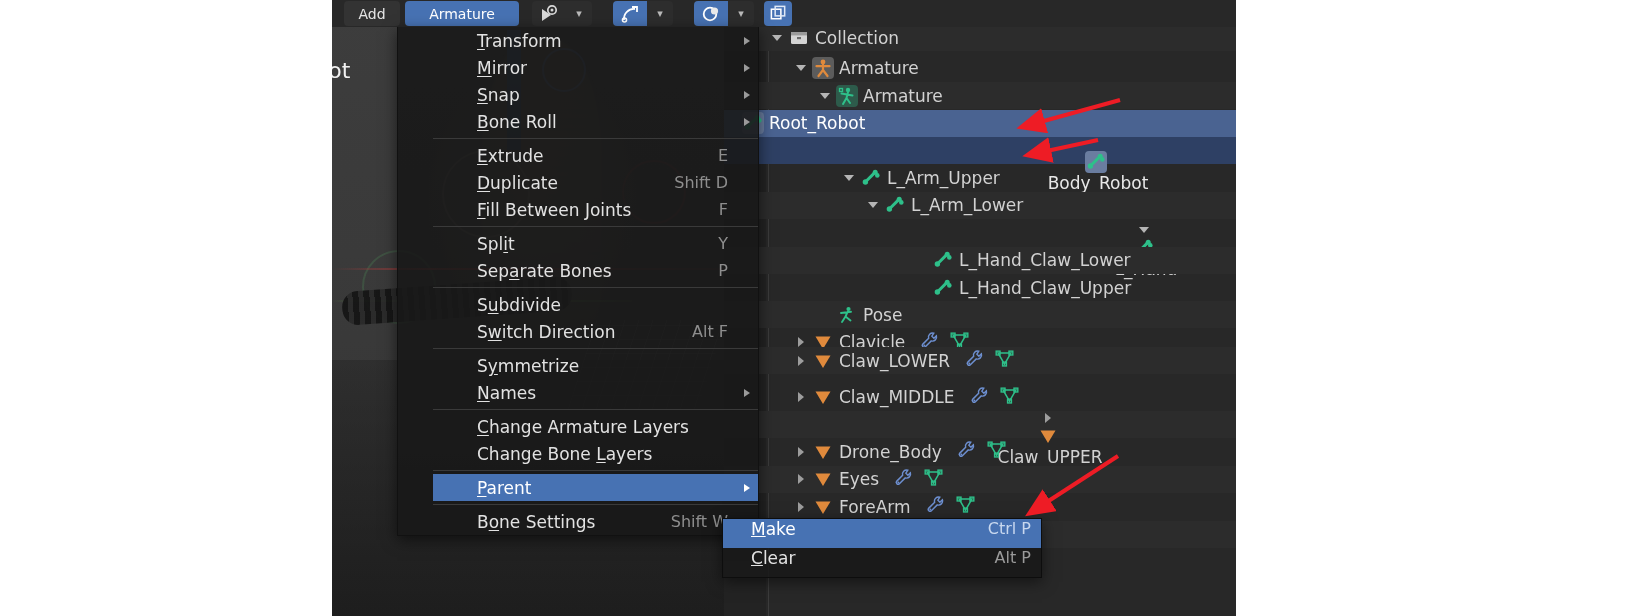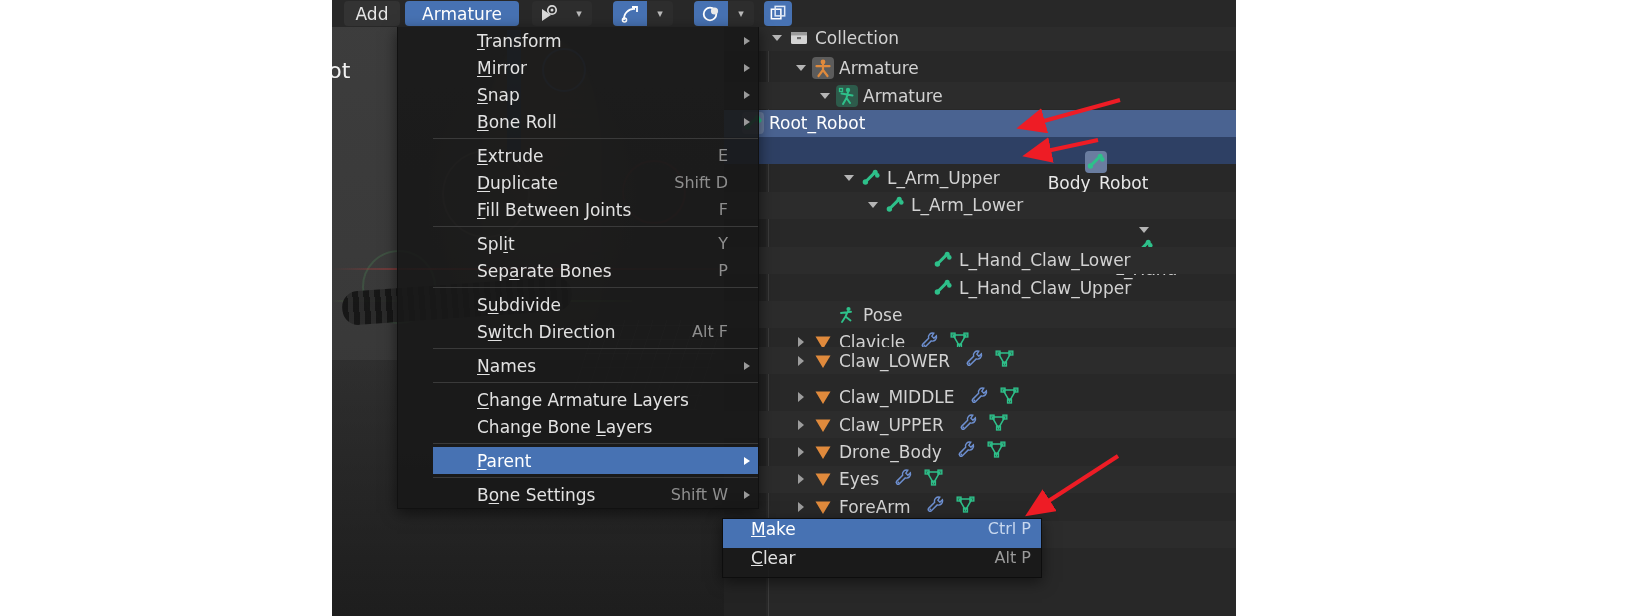--- a/index.html
+++ b/index.html
@@ -42,21 +42,21 @@
       repeating-linear-gradient(0deg,rgba(120,120,120,.22) 0 1px,transparent 1px 14px),
       repeating-linear-gradient(90deg,rgba(120,120,120,.22) 0 1px,transparent 1px 14px);
     transform:skewX(-18deg);}
   .vp-dark{position:absolute;left:0;top:360px;width:392px;height:256px;
     background:linear-gradient(180deg,rgba(28,28,28,.35),rgba(22,22,22,.75));}
   .vp-bot-text{position:absolute;left:-18px;top:58px;color:#f2f2f2;font-size:22px;letter-spacing:.2px;}
 
   
   .header{position:absolute;left:332px;top:0;width:904px;height:27px;background:#282828;z-index:30;}
   .hbtn{position:absolute;top:1px;height:25px;display:flex;align-items:center;
-    justify-content:center;font-size:17px;color:#e6e6e6;border-radius:4px;cursor:default;}
+    justify-content:center;font-size:14px;color:#e6e6e6;border-radius:4px;cursor:default;}
   .hbtn.add{left:12px;width:56px;background:#333333;}
   .hbtn.armature{left:73px;width:114px;background:#4772b3;color:#ffffff;}
 
   .tgroup{position:absolute;top:1px;height:25px;display:flex;align-items:center;
     background:#2d2d2d;border-radius:4px;overflow:hidden;}
   .tg1{left:200px;}
   .tg2{left:281px;}
   .tg3{left:362px;}
   .ticon{width:34px;height:25px;display:flex;align-items:center;justify-content:center;}
   .ticon.on{background:#4772b3;}
@@ -338,21 +338,21 @@
                 <circle cx="5.6" cy="16.2" r="1" fill="#6d8fd0"></circle>
               </svg></span>
             <span><svg width="21" height="21" viewBox="0 0 22 22">
                 <path d="M4.3 5.3 L17.7 5.3 L11 17 Z" fill="none" stroke="#2ec08a" stroke-width="1.6"></path>
                 <rect x="2.3" y="3.3" width="4" height="4" fill="none" stroke="#2ec08a" stroke-width="1.5"></rect>
                 <rect x="15.7" y="3.3" width="4" height="4" fill="none" stroke="#2ec08a" stroke-width="1.5"></rect>
                 <rect x="9" y="14.8" width="4" height="4" fill="none" stroke="#2ec08a" stroke-width="1.5"></rect>
               </svg></span>
           </span>
         </div>
-        <div class="row alt" style="top: 411px; padding-left: 70px;">
+        <div class="row alt" style="top: 411px; padding-left: 70px; flex-direction: column;">
           <span class="tri right"></span>
           <span class="ico">
             <svg width="22" height="22" viewBox="0 0 22 22">
               <path d="M3.5 5.5 L18.5 5.5 L11 18 Z" fill="#e08a3c"></path>
             </svg>
           </span>
           <span class="name">Claw_UPPER</span>
           <span class="xtra">
             <span><svg width="21" height="21" viewBox="0 0 22 22">
                 <path d="M15.5 3.3 a4.3 4.3 0 0 0 -5.4 5.4 L4 14.8 a1.9 1.9 0 0 0 2.7 2.7 l6.1 -6.1 a4.3 4.3 0 0 0 5.4 -5.4 l-2.6 2.6 -2.1 -2.1 z" fill="none" stroke="#6d8fd0" stroke-width="1.5"></path>
@@ -538,20 +538,23 @@
       </div>
       <div class="msep"></div>
       <div class="mi">
         <span class="lbl">S<u>u</u>bdivide</span>
       </div>
       <div class="mi">
         <span class="lbl">S<u>w</u>itch Direction</span>
         <span class="sc">Alt F</span>
       </div>
       <div class="msep"></div>
+      <div class="mi">
+        <span class="lbl">S<u>y</u>mmetrize</span>
+      </div>
       <div class="mi">
         <span class="lbl"><u>N</u>ames</span>
         <span class="caret"></span>
       </div>
       <div class="msep"></div>
       <div class="mi">
         <span class="lbl"><u>C</u>hange Armature Layers</span>
       </div>
       <div class="mi">
         <span class="lbl">Change Bone <u>L</u>ayers</span>

